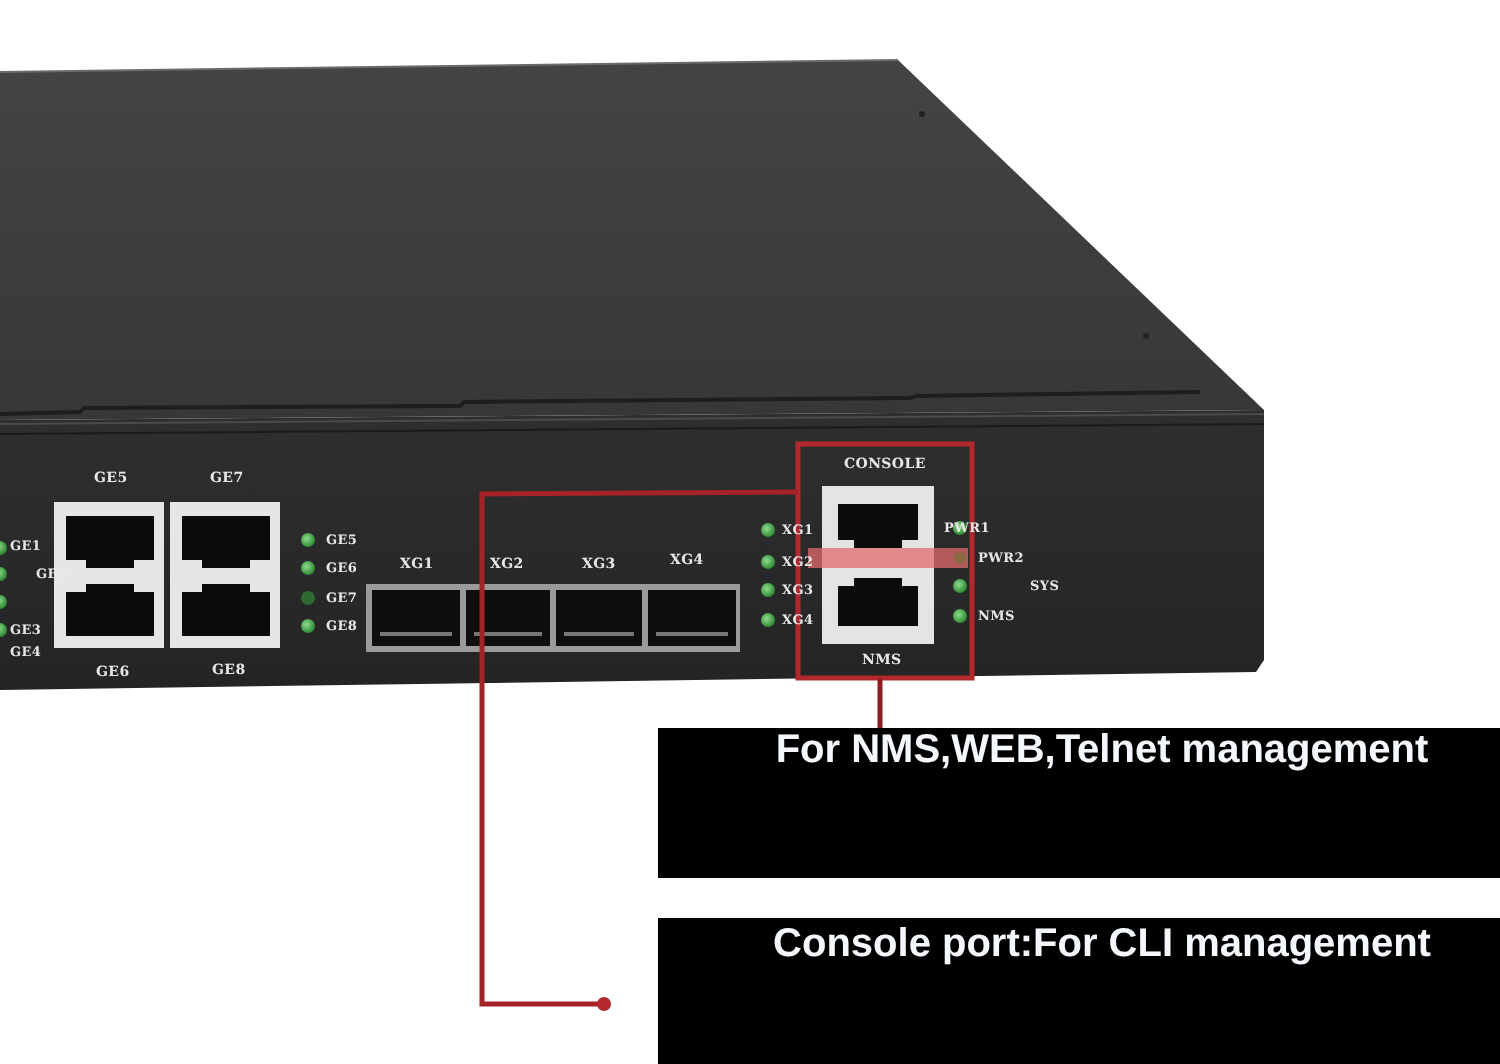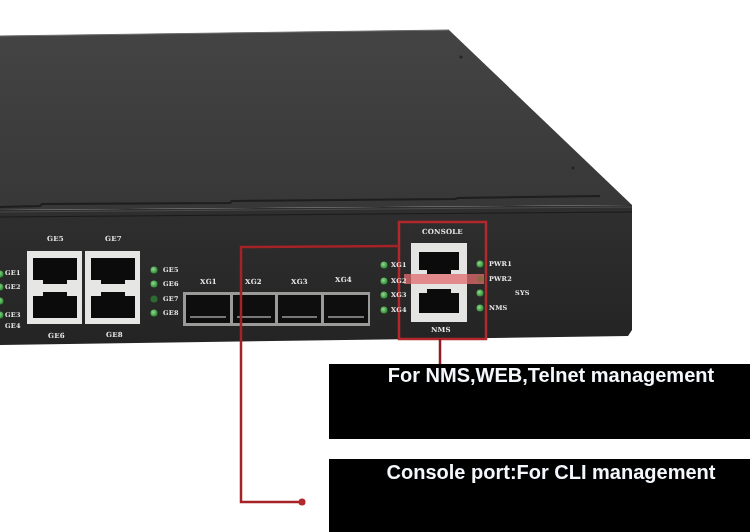--- a/index.html
+++ b/index.html
@@ -107,21 +107,21 @@
     <rect x="399" y="222" width="87" height="117" fill="none" stroke="#b3282d" stroke-width="2.5"></rect>
 
     <line x1="440" y1="339" x2="440" y2="378" stroke="#8c1d22" stroke-width="2.5"></line>
     <circle cx="440" cy="378" r="3" fill="#b3282d"></circle>
 
     <polyline points="399,246 241,247 241,502 302,502" fill="none" stroke="#a52227" stroke-width="2.5"></polyline>
     <circle cx="302" cy="502" r="3.5" fill="#b3282d"></circle>
   </svg>
 
   <span class="lbl lbl-sm" style="left:5px;top:269px">GE1</span>
-  <span class="lbl lbl-sm" style="left:5px;top:283px">GE2</span>
+  <span class="lbl lbl-sm" style="left:18px;top:283px">GE2</span>
   <span class="lbl lbl-sm" style="left:5px;top:311px">GE3</span>
   <span class="lbl lbl-sm" style="left:5px;top:322px">GE4</span>
 
   <span class="lbl" style="left:47px;top:234px">GE5</span>
   <span class="lbl" style="left:105px;top:234px">GE7</span>
   <span class="lbl" style="left:48px;top:331px">GE6</span>
   <span class="lbl" style="left:106px;top:330px">GE8</span>
 
   <span class="lbl lbl-sm" style="left:163px;top:266px">GE5</span>
   <span class="lbl lbl-sm" style="left:163px;top:280px">GE6</span>
@@ -134,21 +134,21 @@
   <span class="lbl" style="left:335px;top:275px">XG4</span>
 
   <span class="lbl lbl-sm" style="left:391px;top:261px">XG1</span>
   <span class="lbl lbl-sm" style="left:391px;top:277px">XG2</span>
   <span class="lbl lbl-sm" style="left:391px;top:291px">XG3</span>
   <span class="lbl lbl-sm" style="left:391px;top:306px">XG4</span>
 
   <span class="lbl" style="left:422px;top:227px">CONSOLE</span>
   <span class="lbl" style="left:431px;top:325px">NMS</span>
 
-  <span class="lbl lbl-sm" style="left:489px;top:260px">PWR1</span>
+  <span class="lbl lbl-sm" style="left:472px;top:260px">PWR1</span>
   <span class="lbl lbl-sm" style="left:489px;top:275px">PWR2</span>
   <span class="lbl lbl-sm" style="left:515px;top:289px">SYS</span>
   <span class="lbl lbl-sm" style="left:489px;top:304px">NMS</span>
 
   <div class="callout callout-1">
     <span>For NMS,WEB,Telnet management</span>
   </div>
   <div class="callout callout-2">
     <span>Console port:For CLI management</span>
   </div>

